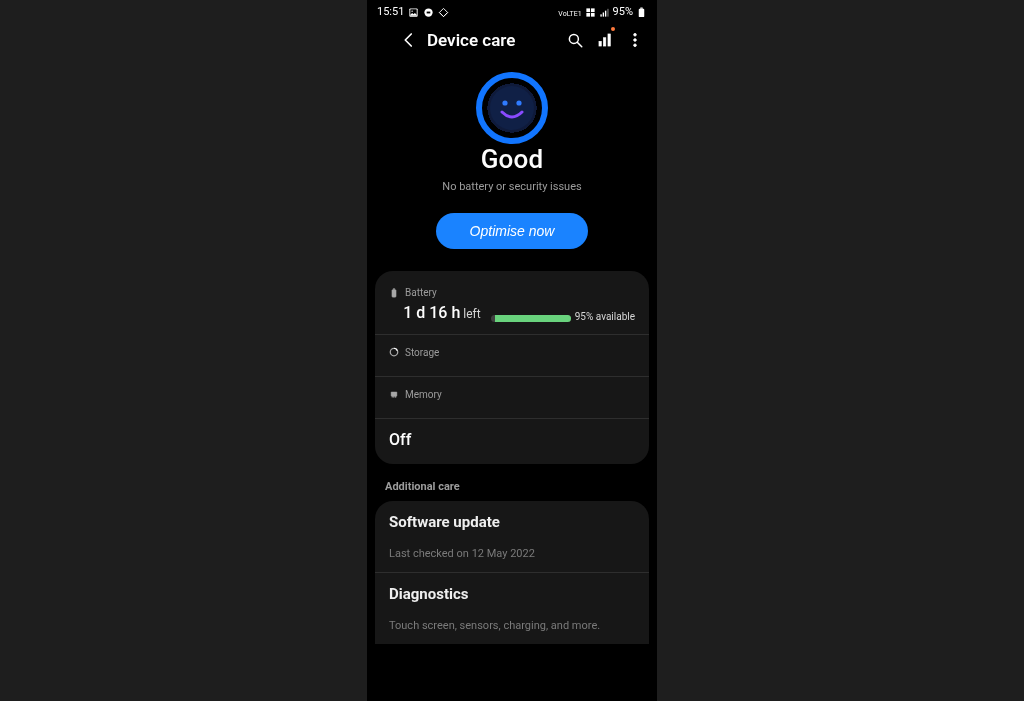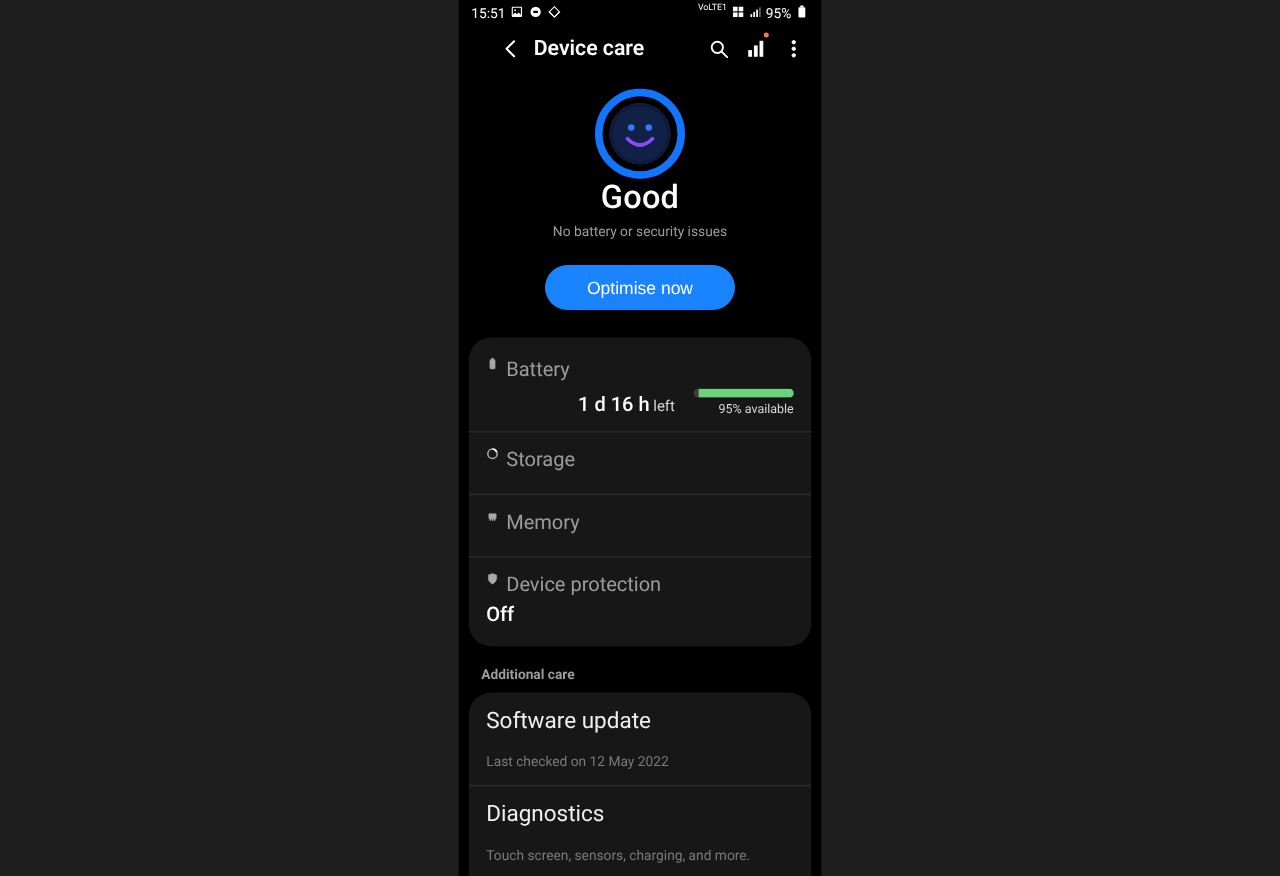--- a/index.html
+++ b/index.html
@@ -41,21 +41,21 @@
   }
   
   .status-bar{
     display:flex;
     justify-content:space-between;
     align-items:center;
     padding:4px 10px 2px 10px;
     font-size:11px;
     height:20px;
   }
-  .status-left,.status-right{display:flex;align-items:flex-start;gap:4px}
+  .status-left,.status-right{display:flex;align-items:flex-end;gap:4px}
   .status-right{gap:3px}
   .sb-ico{width:11px;height:11px;fill:#fff}
   .sb-txt{font-size:11px}
   .sb-txt.tiny{font-size:7px;line-height:0.85;text-align:right}
   
   .header{
     display:flex;
     align-items:center;
     padding:8px 10px 10px 6px;
     gap:6px;
@@ -85,44 +85,45 @@
   .status-sub{font-size:11px;color:var(--text-dim);margin-top:6px}
   .optimise-btn{
     margin-top:20px;
     background:var(--accent);
     color:#fff;
     border:none;
     border-radius:22px;
     padding:10px 34px;
     font-size:14px;
     font-weight:500;
+    font-style:italic;
   }
   
   .card{
     background:var(--panel);
     border-radius:18px;
     margin:0 8px;
     padding:4px 0;
   }
   .row{
     padding:12px 14px 12px 14px;
     position:relative;
   }
   .row + .row{border-top:1px solid var(--divider)}
   .row-hdr{
-    display:flex;align-items:flex-start;gap:6px;
-    font-size:16px;color:var(--text-dim);margin-bottom:6px;
+    display:flex;align-items:center;gap:6px;
+    font-size:10px;color:var(--text-dim);margin-bottom:6px;
   }
   .row-ico{width:10px;height:10px;fill:#a8a8a8;stroke:#a8a8a8}
   .row-body{
     display:flex;justify-content:flex-end;align-items:flex-end;gap:10px;
   }
   .main-val{font-size:16px;font-weight:500;line-height:1.1}
   .main-val .suffix{font-weight:400;font-size:12px;color:#d6d6d6;margin-left:3px}
-  .meter-col{display:flex;flex-direction:column;align-items:flex-end;gap:4px;min-width:85px}
+  .meter-col{display:flex;flex-direction:row;align-items:flex-end;gap:4px;min-width:85px}
   .meter{
     width:80px;height:7px;border-radius:4px;background:var(--bar-track);overflow:hidden;
     display:flex;
   }
   .meter-fill{height:100%}
   .meter-right .meter-fill{margin-left:auto}
   .meter-sub{font-size:10px;color:#d6d6d6}
   .meter-sub .dim{color:var(--text-dim2)}
   
   .section-label{
@@ -132,21 +133,21 @@
   }
   .list-card{
     background:var(--panel);
     border-radius:18px 18px 0 0;
     margin:0 8px;
   }
   .list-row{
     padding:12px 14px;
   }
   .list-row + .list-row{border-top:1px solid var(--divider)}
-  .list-title{font-size:18px;font-weight:400;color:#efefef}
+  .list-title{font-size:15px;font-weight:700;color:#efefef}
   .list-sub{font-size:11px;color:var(--text-dim2);margin-top:16px}
 </style>
 </head>
 <body>
 
 <div class="phone">
 
   <div class="status-bar">
     <div class="status-left">
       <span class="sb-txt">15:51</span>
@@ -270,26 +271,20 @@
             <rect x="5" y="7" width="14" height="10" rx="1" fill="#a8a8a8"></rect>
             <rect x="7" y="17" width="2" height="3" fill="#a8a8a8"></rect>
             <rect x="11" y="17" width="2" height="3" fill="#a8a8a8"></rect>
             <rect x="15" y="17" width="2" height="3" fill="#a8a8a8"></rect>
           </svg>
         <span>Memory</span>
       </div>
     </div>
 
     <div class="row">
-      <div class="row-hdr">
-        <svg class="row-ico" viewBox="0 0 24 24">
-            <path d="M12 2l8 3v6c0 5-3.5 9-8 11-4.5-2-8-6-8-11V5l8-3z" fill="#a8a8a8"></path>
-          </svg>
-        <span>Device protection</span>
-      </div>
       <div class="main-val">Off</div>
     </div>
 
   </div>
 
   <div class="section-label">Additional care</div>
   <div class="list-card">
     <div class="list-row">
       <div class="list-title">Software update</div>
       <div class="list-sub">Last checked on 12 May 2022</div>

